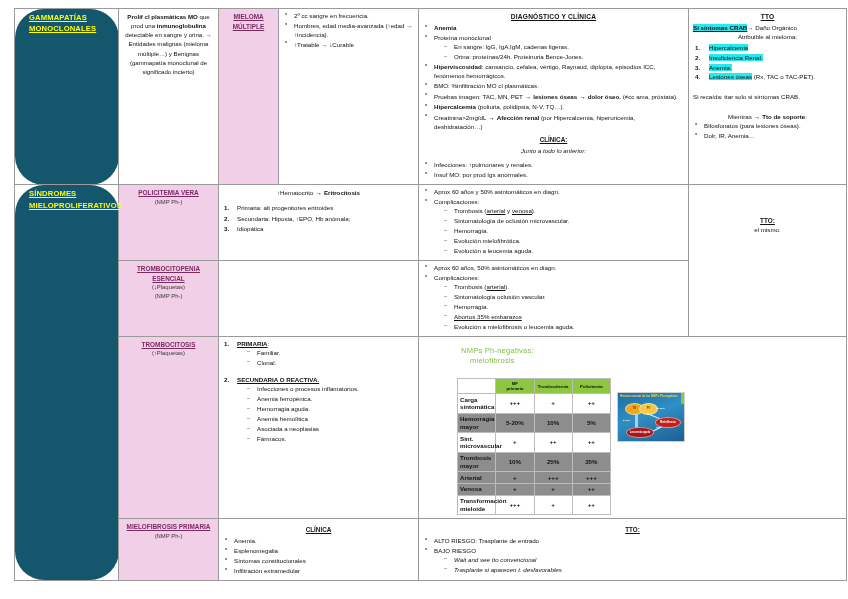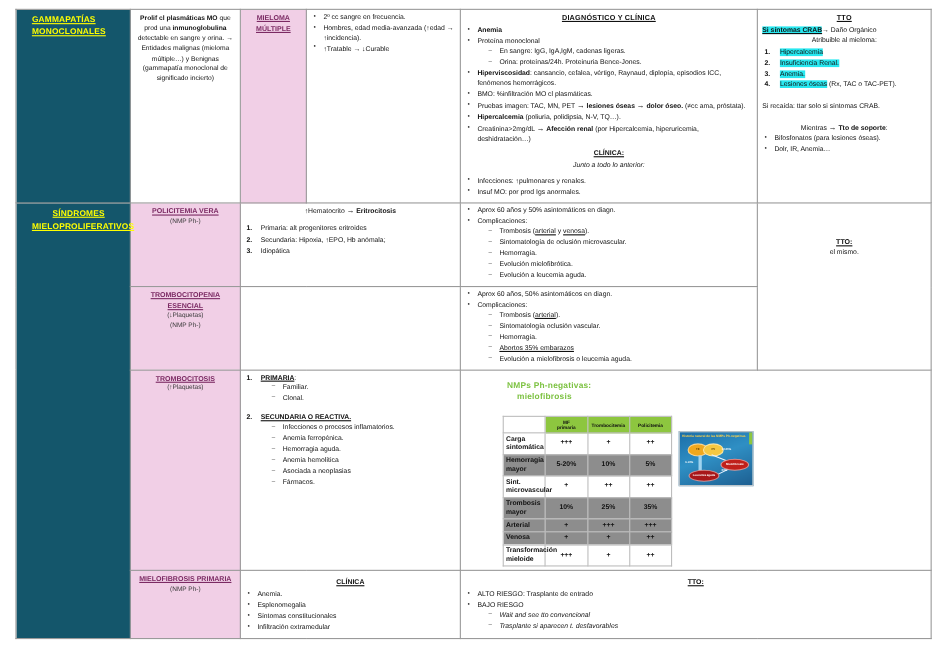--- a/index.html
+++ b/index.html
@@ -31,33 +31,34 @@
   .c-mid{width:270px;}
   .c-tto{width:158px;}
 
   
   td.cat{
     background:#14566b;
     text-align:center;
     vertical-align:middle;
     padding:4px 3px;
     border-color:#14566b;
+    border-radius:29px;
   }
   .cat-label{
     color:#ffff00;
     font-weight:bold;
     font-size:7.6px;
     letter-spacing:.15px;
     text-decoration:underline;
     line-height:1.5;
     display:block;
     text-align:left;
     padding-left:10px;
   }
-  .cat-label.centered{text-align:center;}
+  .cat-label.centered{text-align:left;}
 
   
   td.pink{
     background:#f1cfe6;
     text-align:center;
     vertical-align:middle;
     padding:4px 3px;
   }
   .dis-name{
     color:#7b2a63;
@@ -121,21 +122,21 @@
   ol.crab>li:before{content:counter(c) ".";position:absolute;left:2px;top:0;font-weight:bold;}
 
   .spacer6{height:6px;}
   .spacer10{height:10px;}
 
   
   .slide{
     margin:6px 0 0 34px;width:228px;
   }
   .slide-title{
-    color:#7dc242;font-size:7.6px;font-weight:bold;line-height:1.35;
+    color:#7dc242;font-size:7.6px;font-weight:normal;line-height:1.35;
     margin:0 0 12px 4px;letter-spacing:.2px;
   }
   .slide-title .l2{display:block;margin-left:9px;}
   table.mini{
     border-collapse:collapse;table-layout:fixed;width:156px;
     font-size:4.3px;color:#111;
   }
   table.mini td,table.mini th{
     border:1px solid #bdbdbd;padding:1.5px 2px;vertical-align:middle;
     font-weight:bold;line-height:1.25;

